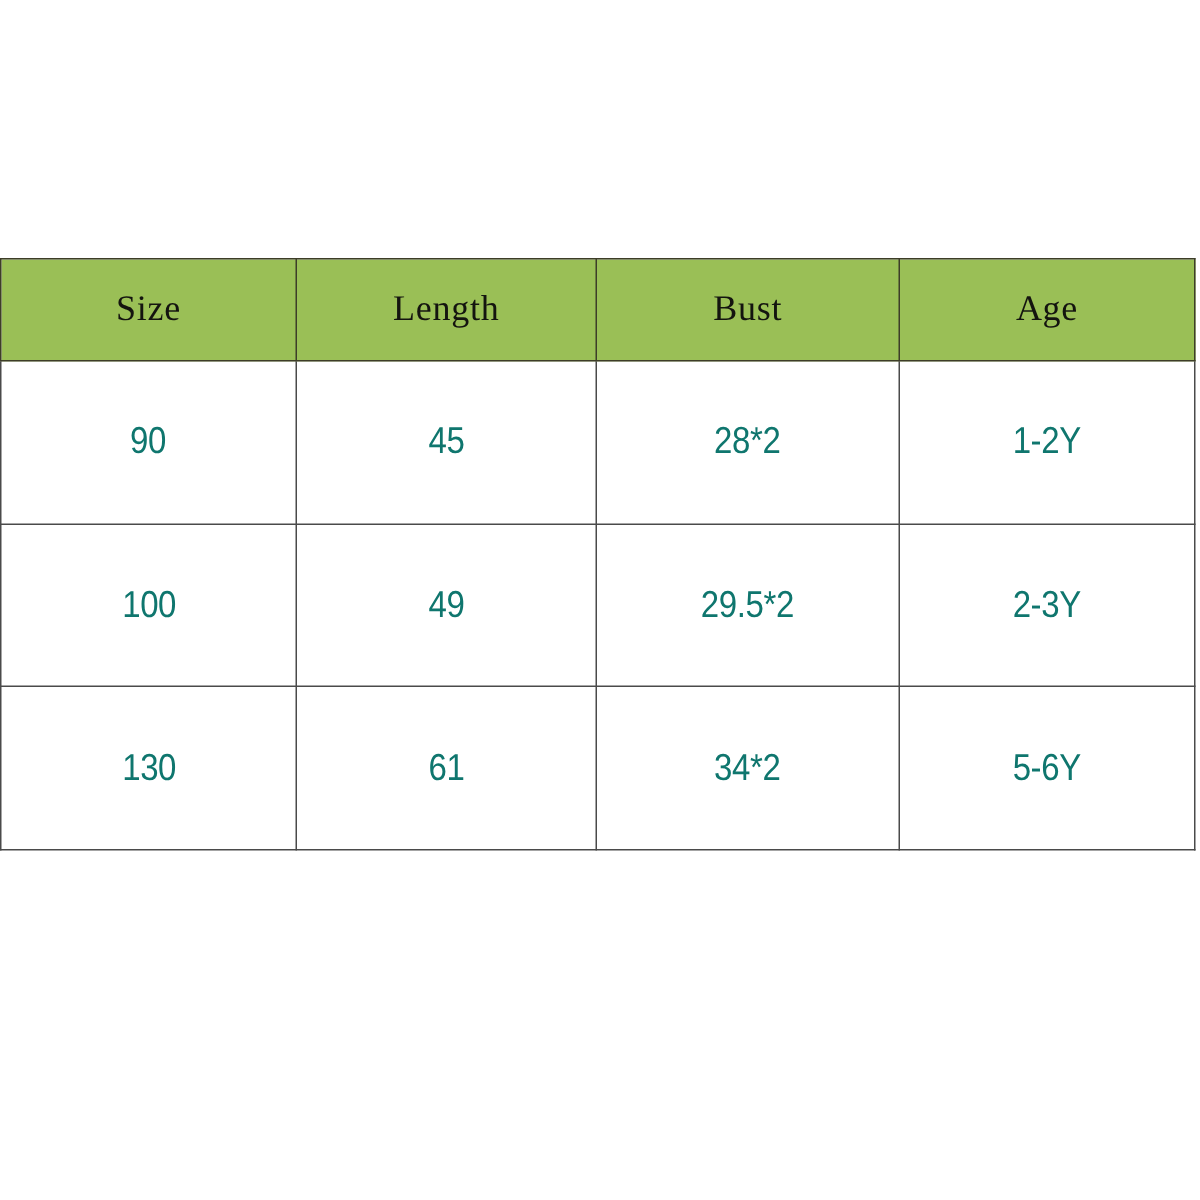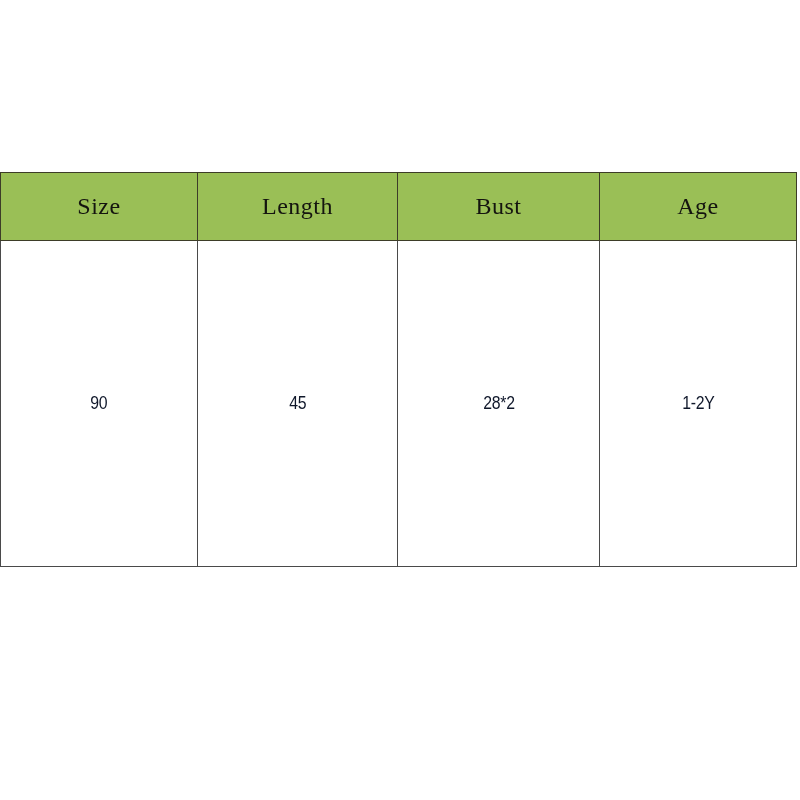--- a/index.html
+++ b/index.html
@@ -59,22 +59,22 @@
   }
 
   
   table.size-chart tbody tr {
     height: 65px;
   }
   table.size-chart td {
     background: #ffffff;
     font-family: "Liberation Sans", sans-serif;
     font-weight: normal;
-    font-size: 18px;
-    color: #0f172a;
+    font-size: 25px;
+    color: #0f766e;
     letter-spacing: -0.3px;
   }
 
   
   table.size-chart td .cellval {
     display: inline-block;
     transform: scaleX(0.88);
     transform-origin: center;
   }
 </style>
@@ -97,15 +97,27 @@
         <th>Age</th>
       </tr>
     </thead>
     <tbody>
       <tr>
         <td><span class="cellval">90</span></td>
         <td><span class="cellval">45</span></td>
         <td><span class="cellval">28*2</span></td>
         <td><span class="cellval">1-2Y</span></td>
       </tr>
+      <tr>
+        <td><span class="cellval">100</span></td>
+        <td><span class="cellval">49</span></td>
+        <td><span class="cellval">29.5*2</span></td>
+        <td><span class="cellval">2-3Y</span></td>
+      </tr>
+      <tr>
+        <td><span class="cellval">130</span></td>
+        <td><span class="cellval">61</span></td>
+        <td><span class="cellval">34*2</span></td>
+        <td><span class="cellval">5-6Y</span></td>
+      </tr>
     </tbody>
   </table>
 </div>
 
 </body></html>

